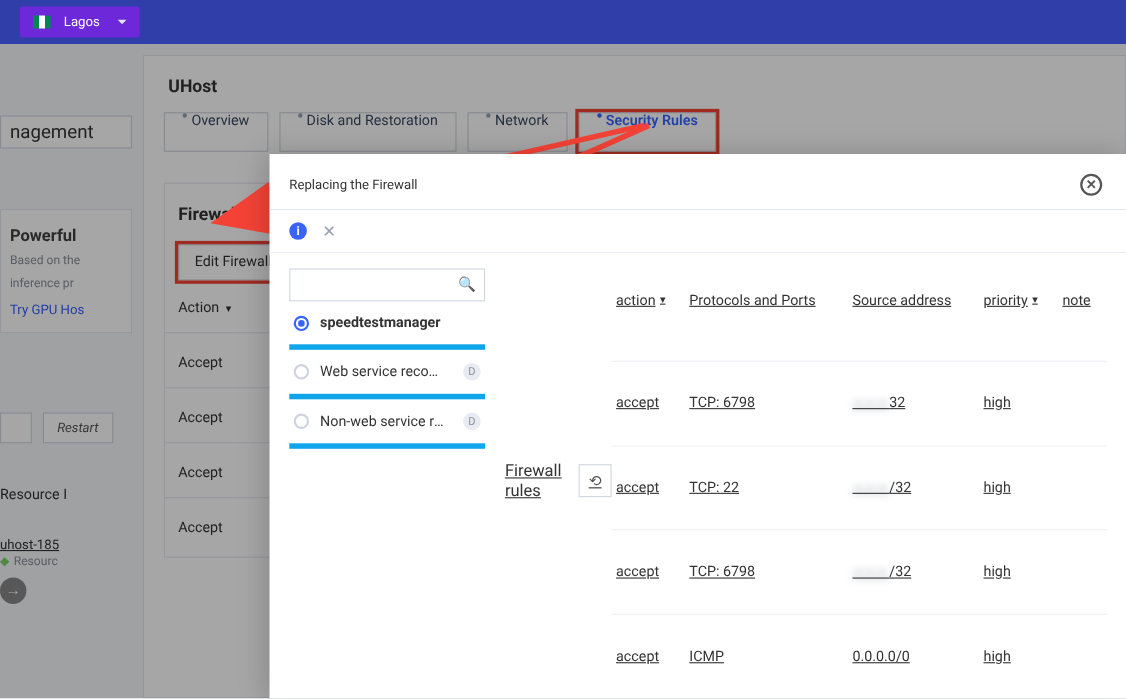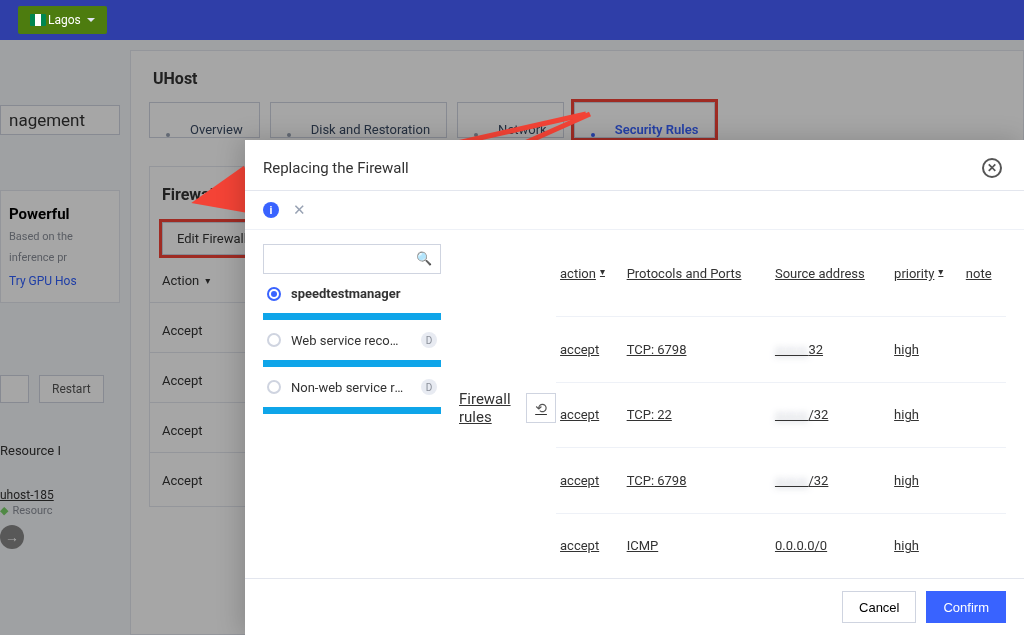--- a/index.html
+++ b/index.html
@@ -1,79 +1,79 @@
 <!DOCTYPE html>
 <html><head>
 <meta charset="utf-8">
 <style>
   * { box-sizing: border-box; }
   html, body { margin: 0; padding: 0; font-family: -apple-system, BlinkMacSystemFont, "Segoe UI", Roboto, Arial, sans-serif; font-size: 13px; color: #333; }
   body { width: 1024px; height: 635px; overflow: hidden; position: relative; background: #f5f7fa; }
 
   
   .top-bar { position: absolute; top: 0; left: 0; right: 0; height: 40px; background: #2f3ea8; display: flex; align-items: center; padding: 0 18px; }
-  .region-picker { display: flex; align-items: center; background: #4d7c0f; color: #fff; height: 28px; padding: 0 12px; font-size: 12px; border-radius: 2px; gap: 2px; }
+  .region-picker { display: flex; align-items: center; background: #6d28d9; color: #fff; height: 28px; padding: 0 12px; font-size: 12px; border-radius: 2px; gap: 12px; }
   .flag { width: 16px; height: 12px; background: linear-gradient(to right, #008751 33%, #fff 33% 67%, #008751 67%); display: inline-block; border-radius: 1px; }
   .chev-down { width: 0; height: 0; border-left: 4px solid transparent; border-right: 4px solid transparent; border-top: 4px solid #e0e4f3; margin-left: 4px; }
 
   .page-dim { position: absolute; top: 40px; left: 0; right: 0; bottom: 0; background: rgba(0,0,0,0.35); pointer-events: none; }
 
   .page-content { position: absolute; top: 40px; left: 0; right: 0; bottom: 0; display: flex; }
 
   .left-col { width: 120px; padding-top: 20px; }
   .mgmt-tab { margin-top: 45px; border: 1px solid #cfd4e0; background: #fff; height: 30px; display: flex; align-items: center; padding: 0 8px; font-size: 17px; color: #333; }
   .promo-card { margin-top: 55px; background: #fff; border: 1px solid #e3e6ee; padding: 14px 8px 14px 8px; }
-  .promo-title { font-weight: 700; font-size: 15px; color: #000000; }
+  .promo-title { font-weight: 700; font-size: 15px; color: #404040; }
   .promo-sub { color: #8a8f99; font-size: 11px; margin-top: 6px; line-height: 1.4; }
   .promo-link { color: #3060ff; font-size: 12px; margin-top: 8px; display: block; }
-  .lower-buttons { margin-top: 72px; display: flex; gap: 10px; }
+  .lower-buttons { margin-top: 72px; display: flex; gap: 10px; font-style: italic; }
   .ghost-btn { border: 1px solid #cfd4e0; background: #fff; height: 28px; padding: 0 12px; font-size: 12px; color: #555; display: flex; align-items: center; }
   .res-label { margin-top: 40px; font-size: 13px; color: #333; }
   .uhost-id { margin-top: 30px; font-size: 12px; color: #333; text-decoration: underline; }
   .uhost-sub { color: #8a8f99; font-size: 11px; margin-top: 2px; display:flex; align-items:center; gap:4px; }
   .circle-arrow { width: 24px; height: 24px; border-radius: 50%; background: #888; color: #fff; display: flex; align-items: center; justify-content: center; margin-top: 8px; font-size: 14px; }
 
   .main-area { flex: 1; background: #fff; margin: 10px 0 0 10px; border: 1px solid #e3e6ee; padding: 18px 0 0 18px; position: relative; }
   .page-title { font-size: 16px; font-weight: 700; color: #333; margin: 0 0 14px 4px; }
   .tab-row { display: flex; gap: 10px; }
-  .tab { border: 1px solid #cfd4e0; background: #fff; height: 36px; padding: 0 16px; display: flex; align-items: flex-end; font-size: 13px; color: #3a4a63; gap: 20px; }
+  .tab { border: 1px solid #cfd4e0; background: #fff; height: 36px; padding: 0 16px; display: flex; align-items: flex-start; font-size: 13px; color: #3a4a63; gap: 4px; }
   .dot { width: 4px; height: 4px; background: #98a2b3; border-radius: 50%; }
   .tab.active { border: 1px solid #cfd4e0; outline: 3px solid #f44336; }
   .tab.active .dot { background: #3963ff; }
   .tab.active span { color: #3963ff; font-weight: 600; }
 
   .fw-card { margin-top: 28px; width: 260px; border: 1px solid #e3e6ee; padding: 18px 12px; }
   .fw-title { font-size: 16px; font-weight: 700; color: #333; }
   .edit-fw-btn { margin-top: 18px; border: 1px solid #cfd4e0; background: #fff; padding: 8px 14px; font-size: 13px; display: inline-block; outline: 3px solid #f44336; }
   .fw-tbl-head { margin-top: 18px; color: #333; font-size: 13px; display: flex; align-items: center; gap: 4px; }
   .funnel::after { content: "▾"; font-size: 10px; color: #333; margin-left: 2px; }
   .fw-row { margin-top: 20px; font-size: 13px; color: #333; }
   .divider { height: 1px; background: #e3e6ee; margin: 14px -12px; }
 
   
   .arrow-svg { position: absolute; top: 90px; left: 170px; width: 500px; height: 200px; z-index: 5; pointer-events: none; }
 
   
   .modal { position: absolute; top: 140px; left: 245px; right: 0; bottom: 0; background: #fff; box-shadow: -4px 0 24px rgba(0,0,0,0.18); display: flex; flex-direction: column; z-index: 10; }
   .modal-header { padding: 18px 22px 12px 18px; display: flex; align-items: center; border-bottom: 1px solid #e3e6ee; }
-  .modal-title { font-size: 15px; color: #333; flex: 1; }
+  .modal-title { font-size: 12px; color: #333; flex: 1; }
   .close-x { width: 20px; height: 20px; border: 2px solid #555; border-radius: 50%; display: flex; align-items: center; justify-content: center; font-size: 12px; color: #555; cursor: pointer; font-weight: 700; }
 
   .info-strip { display: flex; align-items: flex-start; padding: 10px 18px; gap: 10px; border-bottom: 1px solid #eef1f7; }
   .info-ic { width: 16px; height: 16px; border-radius: 50%; background: #3963ff; color: #fff; font-size: 11px; font-weight: 700; display: flex; align-items: center; justify-content: center; flex-shrink: 0; margin-top: 1px; }
   .info-text { flex: 1; font-size: 12px; color: #333; line-height: 1.4; }
   .info-link { color: #3963ff; border: 2px solid #f44336; padding: 2px 6px; margin-left: 2px; display: inline-block; }
   .info-close { color: #98a2b3; font-size: 15px; cursor: pointer; padding: 0 4px; }
 
   .modal-body { display: flex; flex: 1; padding: 14px 18px 0 18px; gap: 18px; overflow: hidden; }
   .fw-select-col { width: 178px; }
   .search-box { position: relative; }
   .search-input { width: 100%; height: 30px; border: 1px solid #cfd4e0; padding: 0 28px 0 10px; font-size: 12px; }
   .search-ic { position: absolute; right: 8px; top: 7px; color: #98a2b3; font-size: 13px; }
-  .fw-opt { border-bottom: 7px solid #0ea5e9; padding: 12px 4px; display: flex; align-items: center; gap: 10px; font-size: 13px; color: #333; }
+  .fw-opt { border-bottom: 5px solid #0ea5e9; padding: 12px 4px; display: flex; align-items: center; gap: 10px; font-size: 13px; color: #333; }
   .radio { width: 14px; height: 14px; border: 2px solid #3963ff; border-radius: 50%; display: inline-flex; align-items: center; justify-content: center; flex-shrink: 0; }
   .radio.empty { border-color: #cfd4e0; }
   .radio-dot { width: 6px; height: 6px; border-radius: 50%; background: #3963ff; }
   .d-badge { width: 16px; height: 16px; border-radius: 50%; background: #e8ebf2; color: #8a8f99; font-size: 10px; display: inline-flex; align-items: center; justify-content: center; margin-left: 4px; flex-shrink: 0; }
   .fw-opt-label { flex: 1; white-space: nowrap; overflow: hidden; text-overflow: ellipsis; }
   .fw-opt.sel .fw-opt-label { font-weight: 700; }
 
   .rules-col { flex: 1; display: flex; flex-direction: row; text-decoration: underline; }
   .rules-head { display: flex; align-items: center; margin-bottom: 6px; }
   .rules-title { font-size: 15px; color: #333; flex: 1; }
@@ -265,17 +265,13 @@
           <td>ICMP</td>
           <td><span>0.0.0.0/0</span></td>
           <td>high</td>
           <td></td>
         </tr>
       </tbody>
         </table>
     </div>
   </div>
 
-  <div class="modal-footer">
-    <button class="btn"><span>Cancel</span></button>
-    <button class="btn primary"><span>Confirm</span></button>
-  </div>
 </div>
 
 </body></html>

